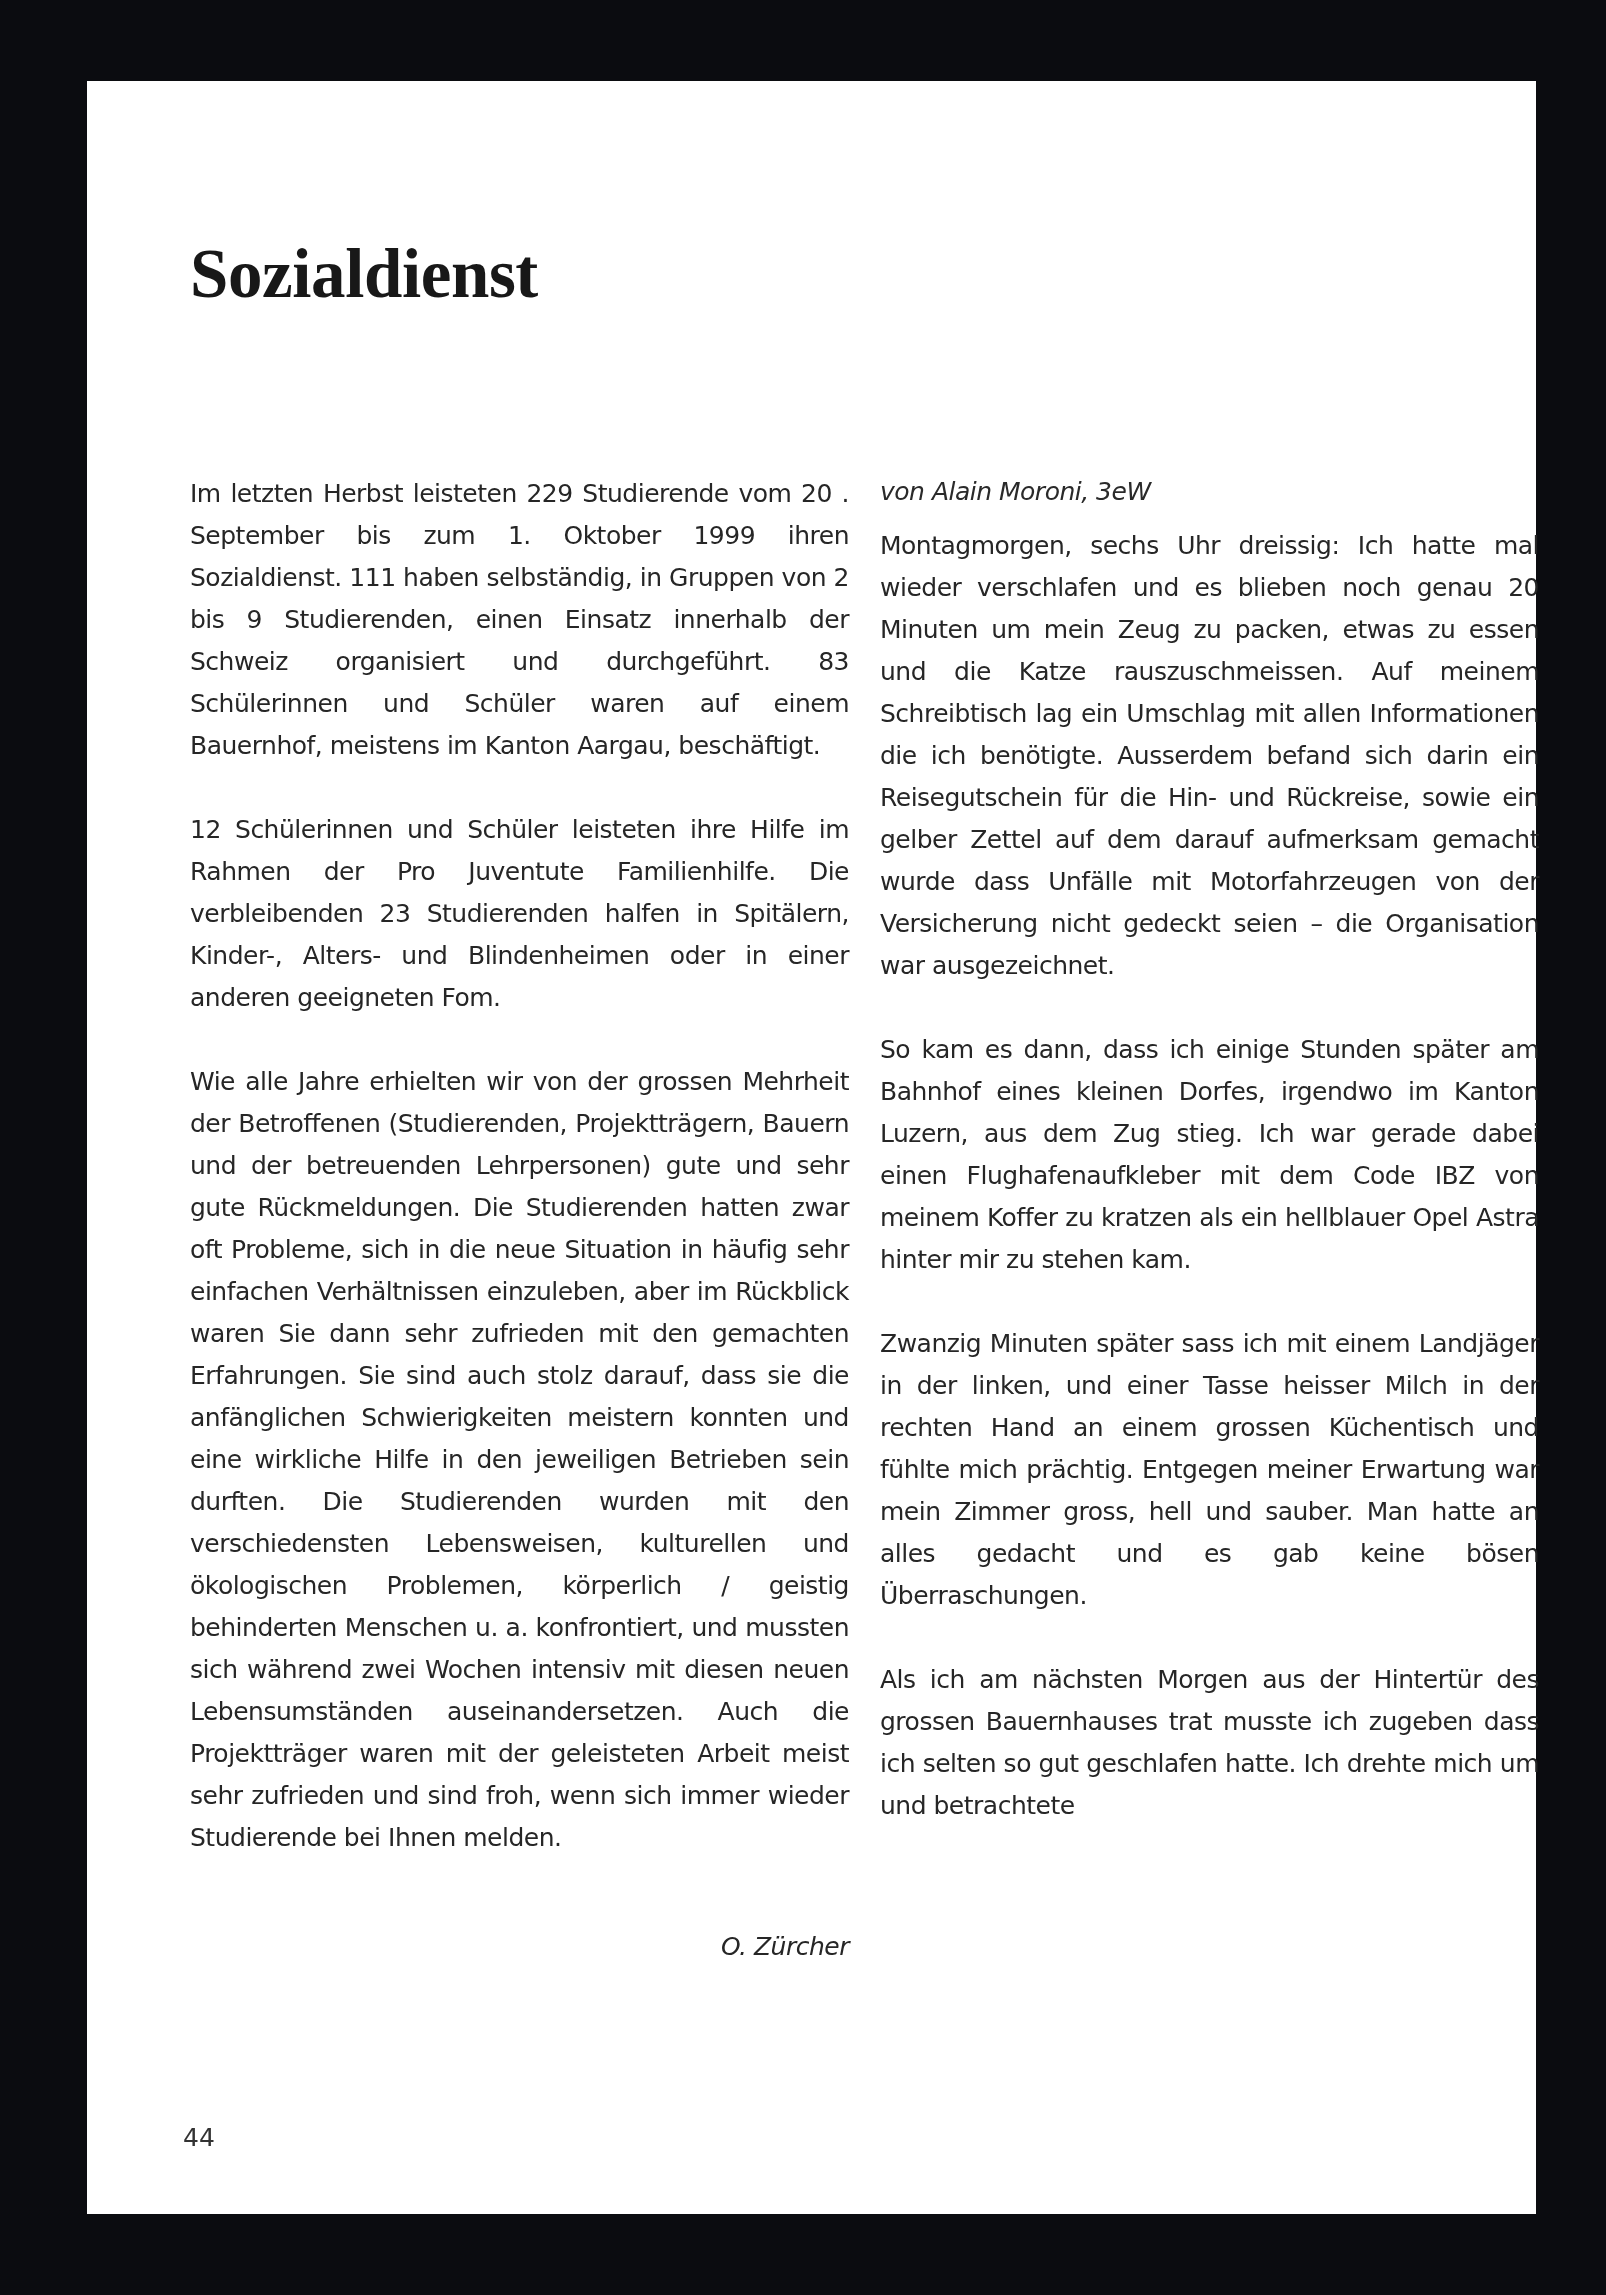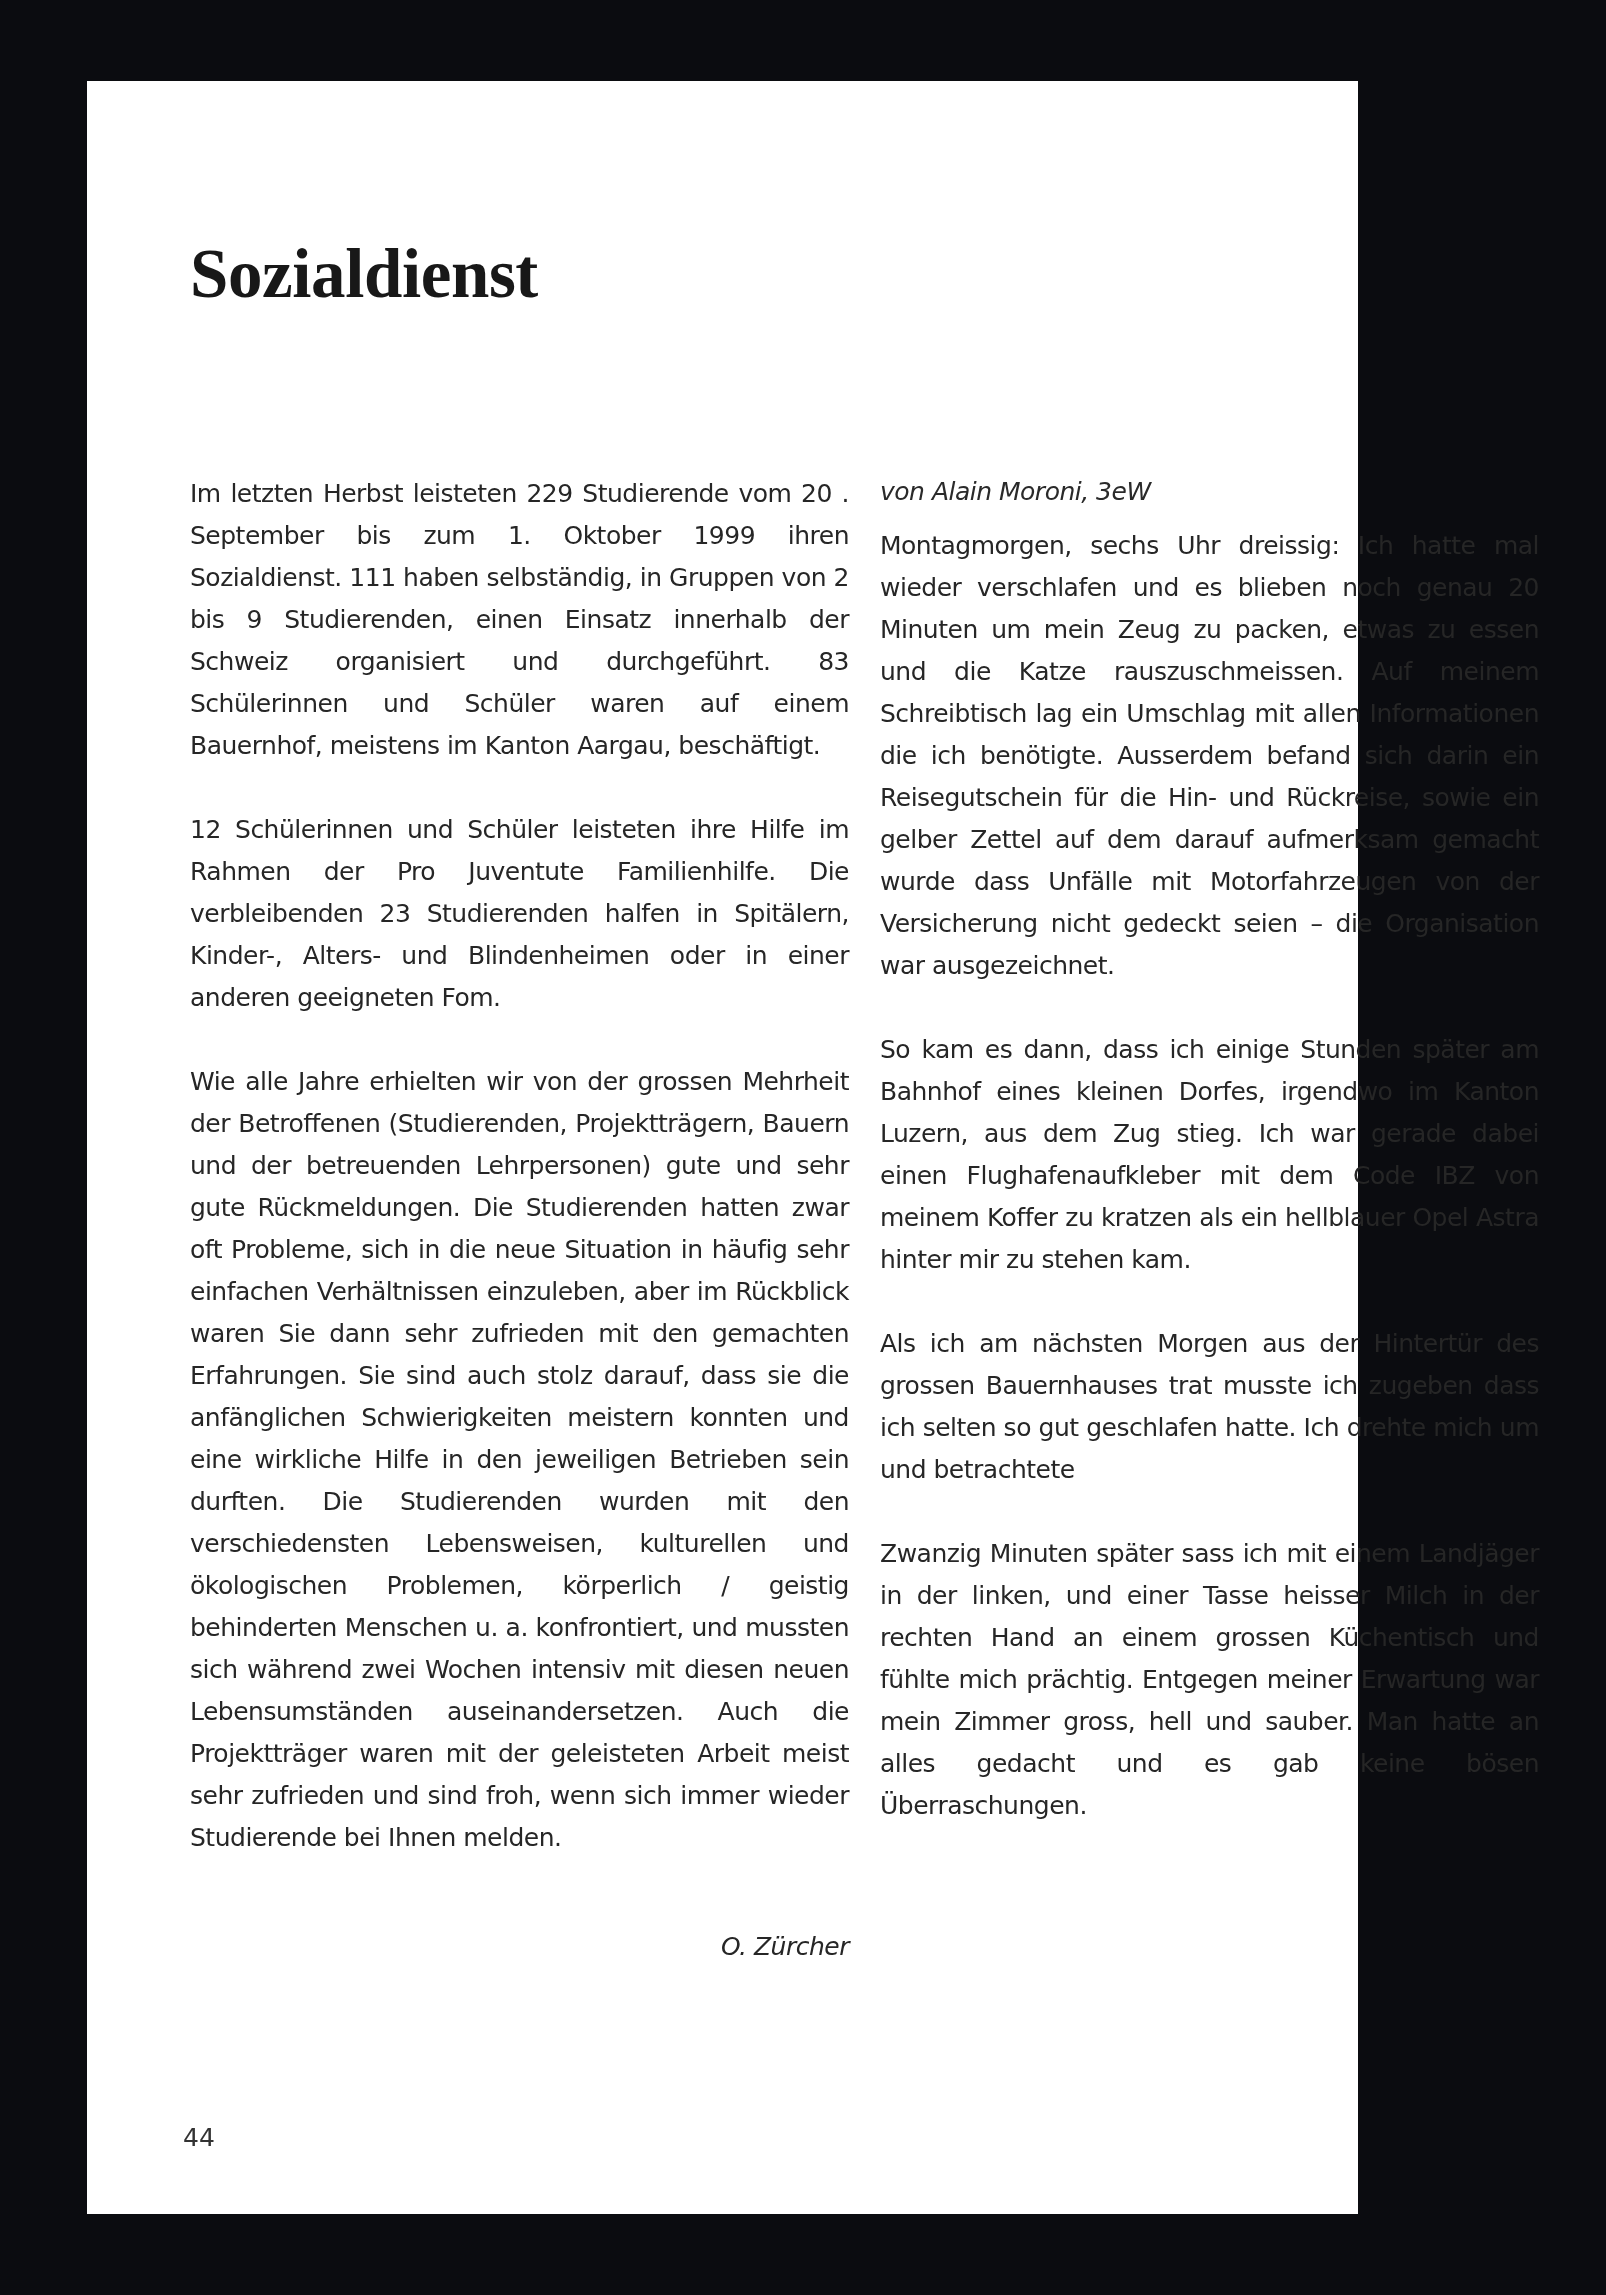--- a/index.html
+++ b/index.html
@@ -12,21 +12,21 @@
       background: #0b0c10;
       position: relative;
       overflow: hidden;
       font-family: "DejaVu Sans", sans-serif;
       color: #1d1d1d;
     }
     .page {
       position: absolute;
       left: 87px;
       top: 81px;
-      width: 1271px;
+      width: 1449px;
       height: 2133px;
       background: #ffffff;
       text-decoration: underline;
     }
     .title {
       position: absolute;
       left: 103px;
       top: 153px;
       margin: 0;
       font-family: "Liberation Serif", serif;
@@ -107,19 +107,19 @@
     <p class="para">Im letzten Herbst leisteten 229 Studierende vom 20 . September bis zum 1. Oktober 1999 ihren Sozialdienst. 111 haben selbständig, in Gruppen von 2 bis 9 Studierenden, einen Einsatz innerhalb der Schweiz organisiert und durchgeführt. 83 Schülerinnen und Schüler waren auf einem Bauernhof, meistens im Kanton Aargau, beschäftigt.</p>
     <p class="para">12 Schülerinnen und Schüler leisteten ihre Hilfe im Rahmen der Pro Juventute Familien­hilfe. Die verbleibenden 23 Studierenden halfen in Spitälern, Kinder-, Alters-  und Blindenhei­men oder in einer anderen geeigneten Fom.</p>
     <p class="para">Wie alle Jahre erhielten wir von der grossen Mehrheit der Betroffenen (Studierenden, Projektträgern, Bauern und der betreuenden Lehrpersonen) gute und sehr gute Rückmel­dungen. Die Studierenden hatten zwar oft Probleme, sich in die neue Situation in häufig sehr einfachen Verhältnissen einzuleben, aber im Rückblick waren Sie dann sehr zufrieden mit den gemachten Erfahrungen. Sie sind auch stolz darauf, dass sie die anfänglichen Schwierigkeiten meistern konnten und eine wirkliche Hilfe in den jeweiligen Betrieben sein durften. Die Studierenden wurden mit den verschiedensten Lebensweisen, kulturel­len und ökologischen Problemen, körperlich / geistig behinderten Menschen u. a. konfron­tiert, und mussten sich während zwei Wo­chen intensiv mit diesen neuen Lebensum­ständen auseinandersetzen. Auch die Projekt­träger waren mit der geleisteten Arbeit meist sehr zufrieden und sind froh, wenn sich immer wieder Studierende bei Ihnen melden.</p>
     <p class="signature">O. Zürcher</p>
   </div>
 
   <div class="col col-right">
     <p class="article-byline">von Alain Moroni, 3eW</p>
     <p class="para">Montagmorgen, sechs Uhr dreissig: Ich hatte mal wieder verschlafen und es blieben noch genau 20 Minuten um mein Zeug zu packen, etwas zu essen und die Katze rauszuschmeis­sen. Auf meinem Schreibtisch lag ein Um­schlag mit allen Informationen die ich be­nötigte. Ausserdem befand sich darin ein Reisegutschein für die Hin- und Rückreise, sowie ein gelber Zettel auf dem darauf auf­merksam gemacht wurde dass Unfälle mit Motorfahrzeugen von der Versicherung nicht gedeckt seien – die Organisation war ausge­zeichnet.</p>
     <p class="para">So kam es dann, dass ich einige Stunden spä­ter am Bahnhof eines kleinen Dorfes, irgend­wo im Kanton Luzern, aus dem Zug stieg. Ich war gerade dabei einen Flughafenaufkleber mit dem Code IBZ von meinem Koffer zu krat­zen als ein hellblauer Opel Astra hinter mir zu stehen kam.</p>
+    <p class="para">Zwanzig Minuten später sass ich mit einem Landjäger in der linken, und einer Tasse heis­ser Milch in der rechten Hand an einem gros­sen Küchentisch und fühlte mich prächtig. Entgegen meiner Erwartung war mein Zimmer gross, hell und sauber. Man hatte an alles gedacht und es gab keine bösen Überra­schungen.</p>
     <p class="para">Als ich am nächsten Morgen aus der Hintertür des grossen Bauernhauses trat musste ich zugeben dass ich selten so gut geschlafen hatte. Ich drehte mich um und betrachtete</p>
-    <p class="para">Zwanzig Minuten später sass ich mit einem Landjäger in der linken, und einer Tasse heis­ser Milch in der rechten Hand an einem gros­sen Küchentisch und fühlte mich prächtig. Entgegen meiner Erwartung war mein Zimmer gross, hell und sauber. Man hatte an alles gedacht und es gab keine bösen Überra­schungen.</p>
   </div>
 
   <div class="page-number">44</div>
 </div>
 
 
 </body></html>

